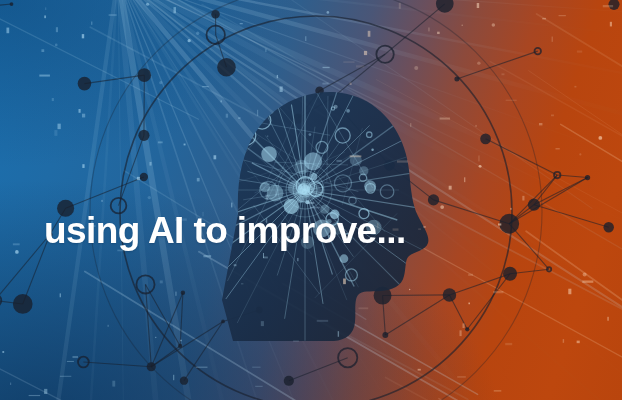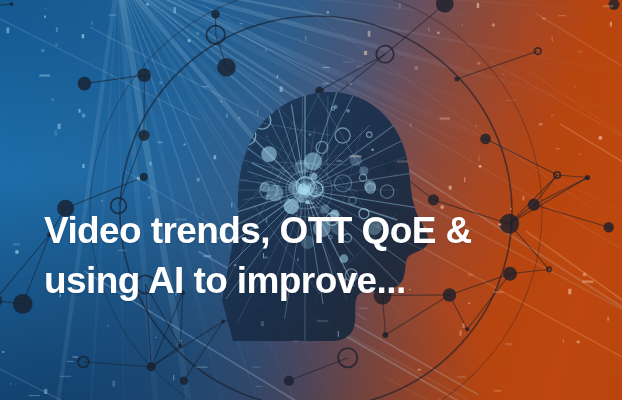--- a/index.html
+++ b/index.html
@@ -664,17 +664,16 @@
           <rect x="238.2297300924547" y="117.24528763443232" width="2.27" height="1.74" fill="#bfe9ff" fill-opacity="0.31"></rect>
           <rect x="173.198035442736" y="374.77787733078003" width="1.04" height="5.42" fill="#bfe9ff" fill-opacity="0.43"></rect>
           <rect x="343.1021019392647" y="278.49822100251913" width="2.76" height="5.66" fill="#ffe2c6" fill-opacity="0.56"></rect>
           <rect x="574.4207895430736" y="85.88325642049313" width="1.98" height="1.62" fill="#ffe2c6" fill-opacity="0.19"></rect>
           <rect x="263.2533533987589" y="256.5275551751256" width="4.63" height="1.87" fill="#bfe9ff" fill-opacity="0.29"></rect>
         </g>
     </svg>
   </div>
 
   <div class="title-block">
-    <span class="title-line">Video trends, OTT QoE &amp;</span>
     <span class="title-line">using AI to improve...</span>
   </div>
 
 </div>
 
 </body></html>

